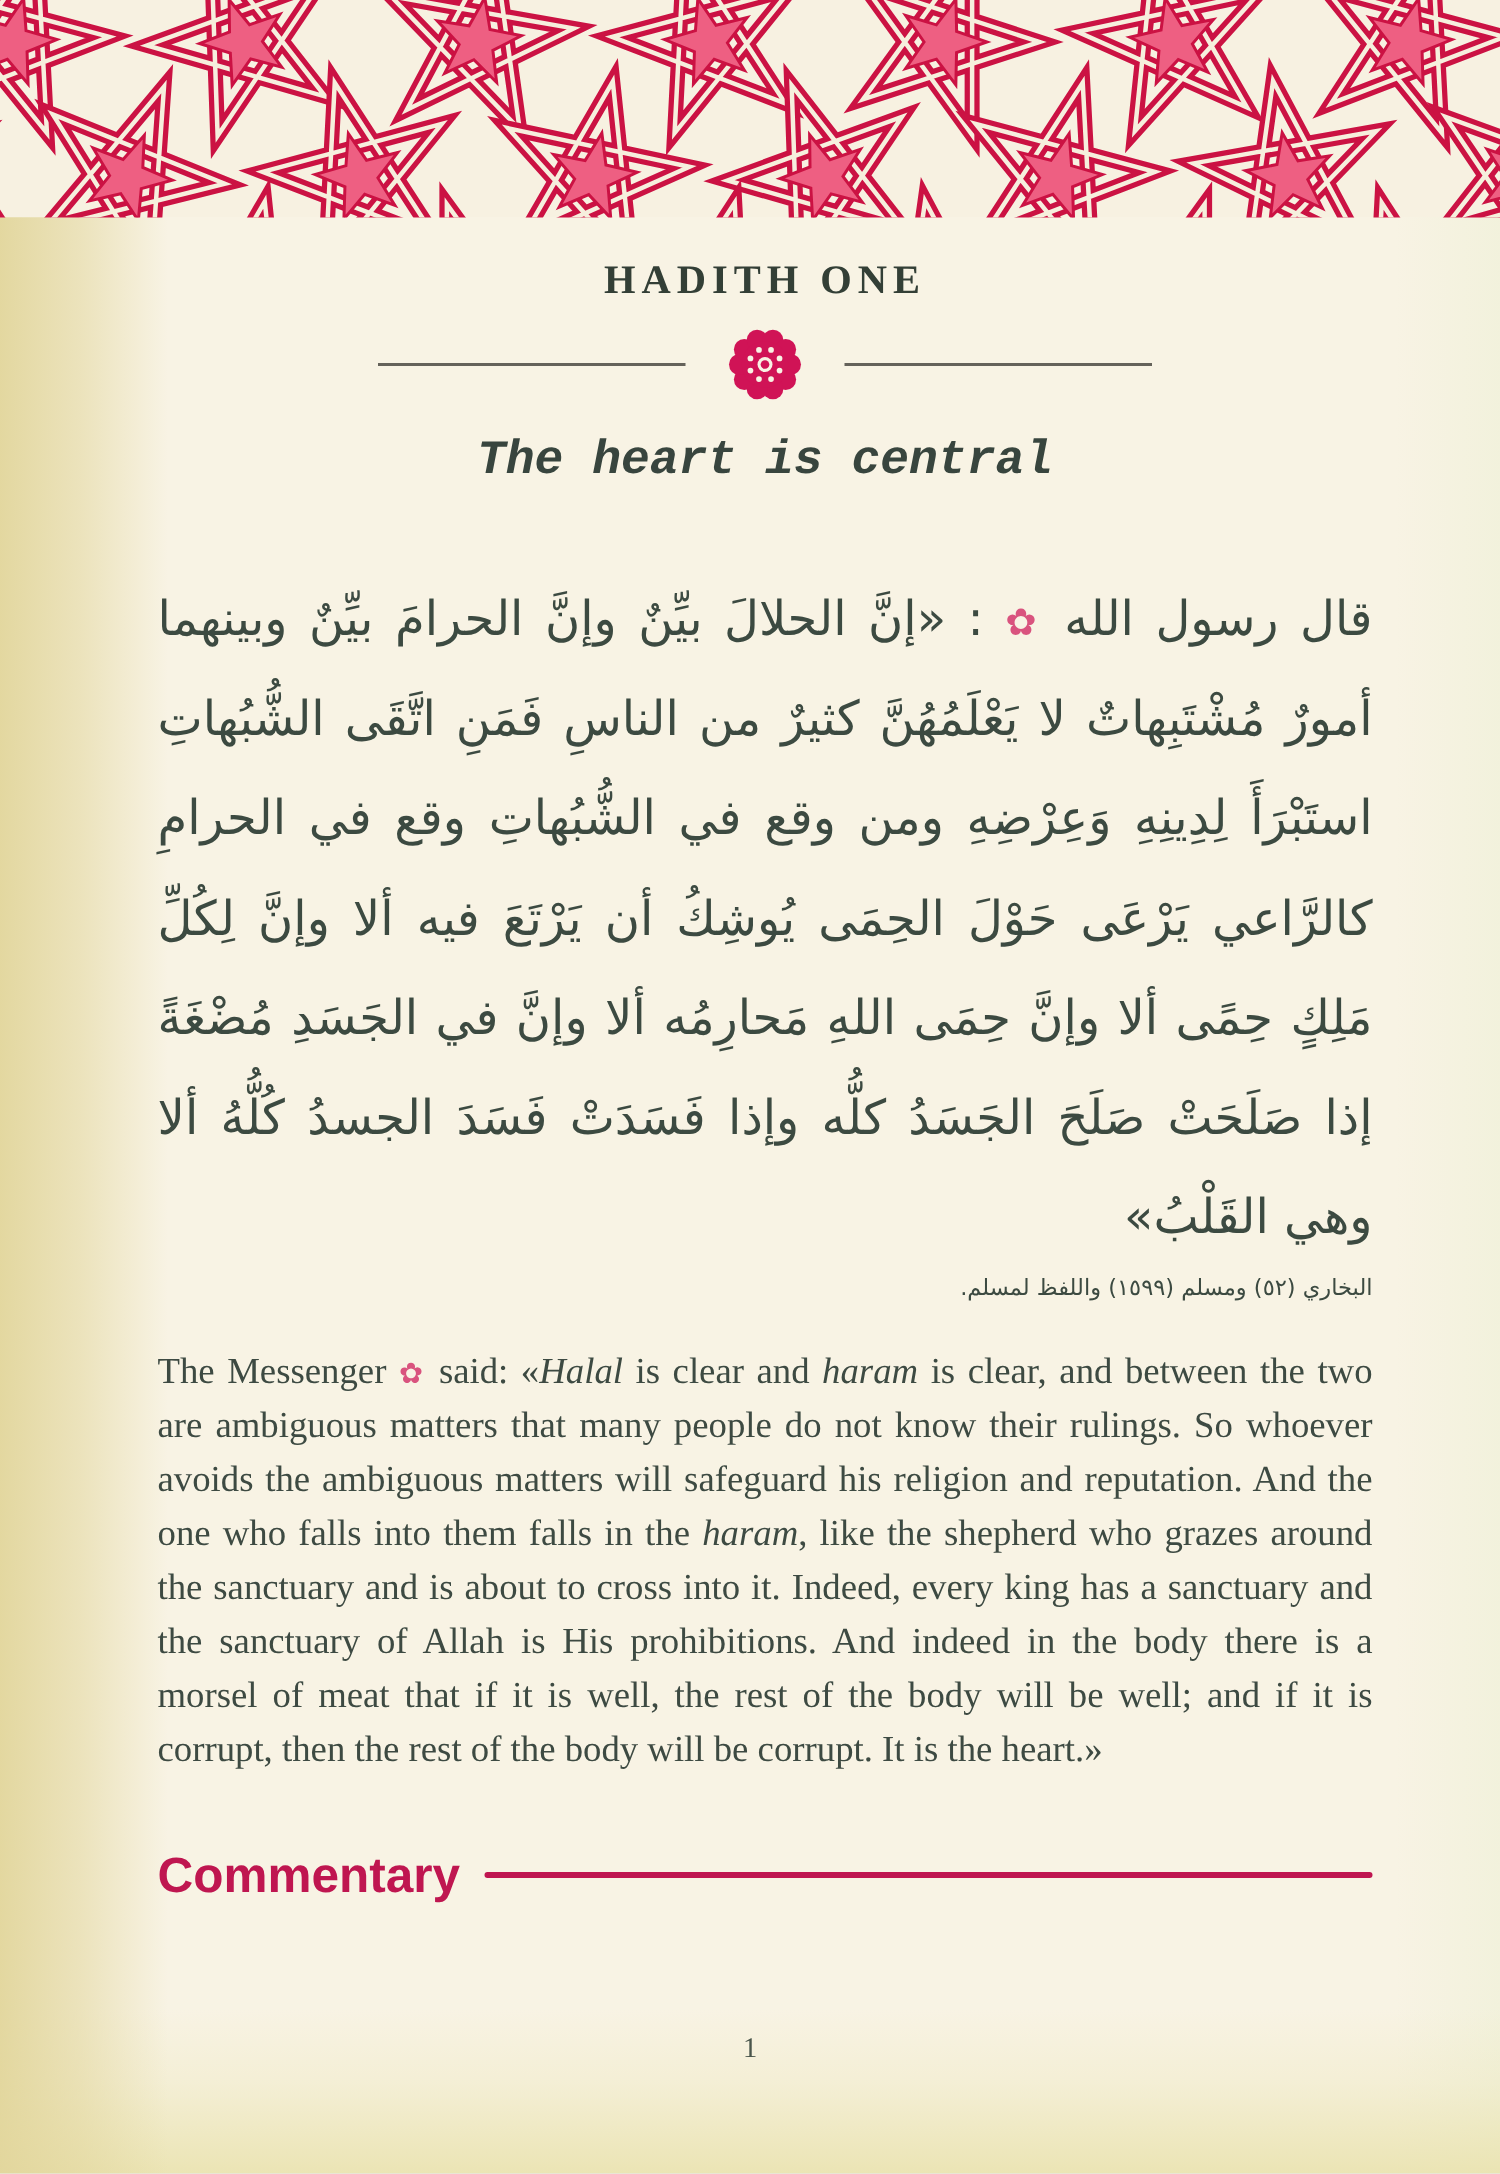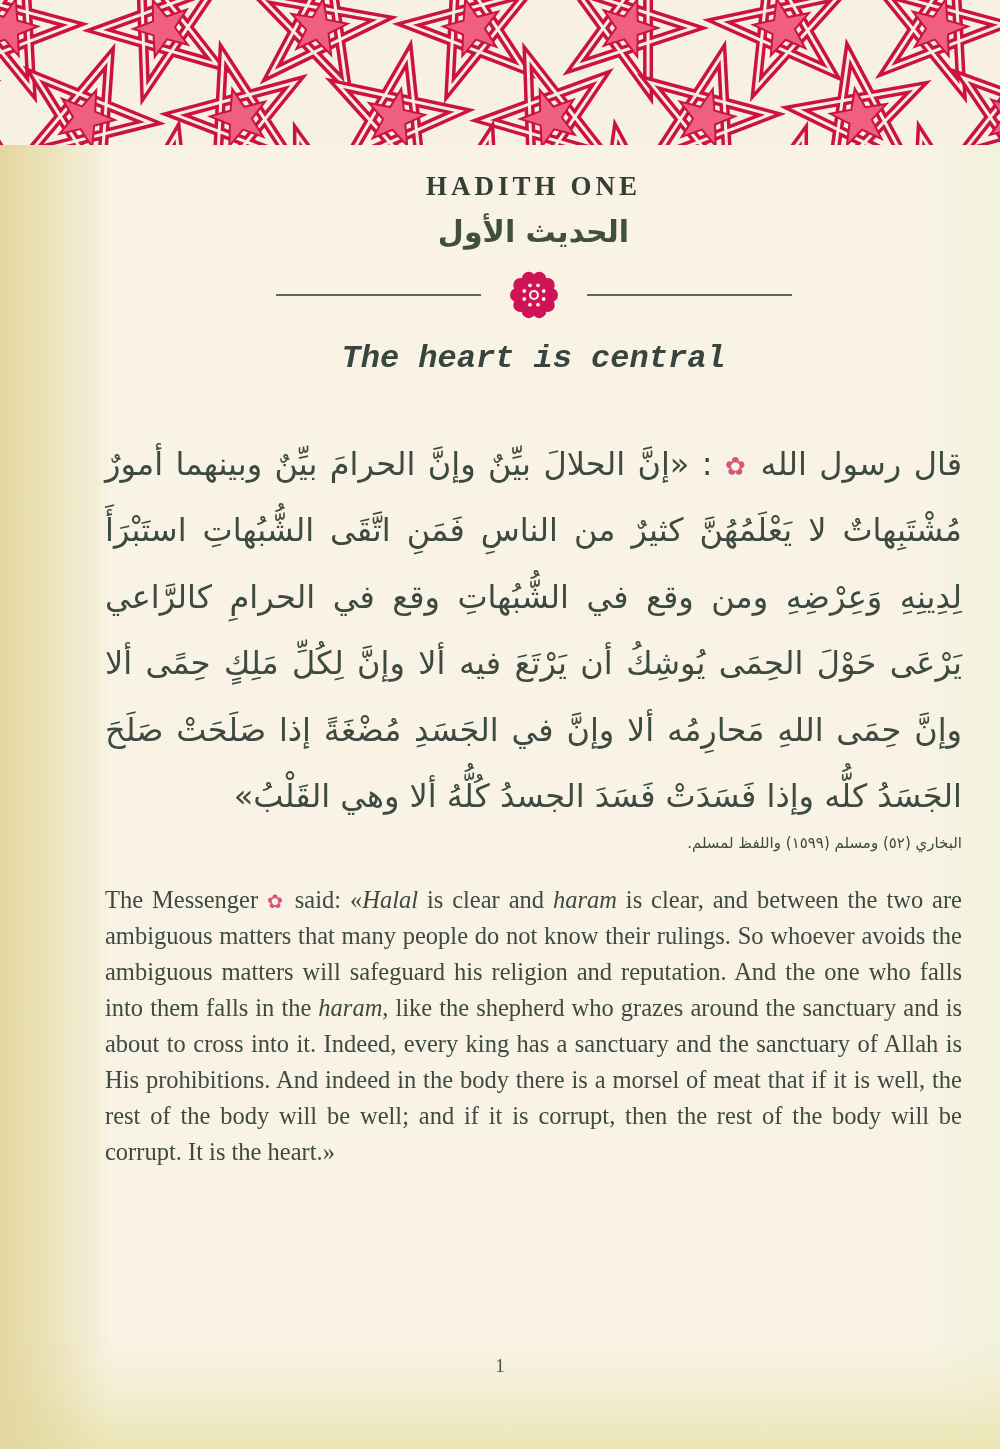--- a/index.html
+++ b/index.html
@@ -23,21 +23,21 @@
     background:
       linear-gradient(to right, rgba(226,214,156,.95) 0px, rgba(226,214,156,.55) 55px, rgba(226,214,156,0) 112px),
       linear-gradient(to top, rgba(233,226,172,.85) 0px, rgba(236,230,185,.35) 60px, rgba(234,226,176,0) 110px),
       linear-gradient(to left, rgba(237,240,214,.55) 0px, rgba(237,240,214,0) 70px),
       var(--page-cream,#f8f3e4);
     font-family:"Liberation Serif", serif;
     color:var(--ink,#3d4a42);
   }
   .banner{position:absolute;top:0;left:0;width:1000px;height:145px;}
   .banner svg{display:block;}
-  .content{position:relative;padding:145px 38px 0 105px;}
+  .content{position:relative;padding:145px 85px 0 105px;}
   .h-num{
     margin:26px 0 0;
     text-align:center;
     font-size:27px;font-weight:bold;
     letter-spacing:4px;
     color:var(--heading-ink,#333f36);
   }
   .h-ar{
     margin:8px 0 0;
     text-align:center;
@@ -164,21 +164,20 @@
       <use href="#pg" transform="translate(628,198) rotate(-10)"></use>
       <use href="#pg" transform="translate(783,198) rotate(18)"></use>
       <use href="#pg" transform="translate(938,198) rotate(-15)"></use>
     </svg>
   </div>
 
   <main class="content">
 
     <h1 class="h-num">HADITH ONE</h1>
 
-    <h2 class="h-ar" dir="rtl">الحديث الأول</h2>
 
     <div class="divider">
       <span class="rule"></span>
       <svg class="rosette" width="56" height="56" viewBox="-28 -28 56 56">
         <g fill="var(--rosette-magenta,#d01356)">
           <circle cx="17" cy="0" r="7"></circle>
             <circle cx="13.75" cy="9.99" r="7"></circle>
           <circle cx="5.25" cy="16.17" r="7"></circle>
             <circle cx="-5.25" cy="16.17" r="7"></circle>
           <circle cx="-13.75" cy="9.99" r="7"></circle>
@@ -207,19 +206,23 @@
 
     <h3 class="subtitle">The heart is central</h3>
 
     <p class="arabic"><span>قال رسول الله </span><span class="sym">✿</span><span> : «إنَّ الحلالَ بيِّنٌ وإنَّ الحرامَ بيِّنٌ وبينهما أمورٌ مُشْتَبِهاتٌ لا يَعْلَمُهُنَّ كثيرٌ من الناسِ فَمَنِ اتَّقَى الشُّبُهاتِ استَبْرَأَ لِدِينِهِ وَعِرْضِهِ ومن وقع في الشُّبُهاتِ وقع في الحرامِ كالرَّاعي يَرْعَى حَوْلَ الحِمَى يُوشِكُ أن يَرْتَعَ فيه ألا وإنَّ لِكُلِّ مَلِكٍ حِمًى ألا وإنَّ حِمَى اللهِ مَحارِمُه ألا وإنَّ في الجَسَدِ مُضْغَةً إذا صَلَحَتْ صَلَحَ الجَسَدُ كلُّه وإذا فَسَدَتْ فَسَدَ الجسدُ كُلُّهُ ألا وهي القَلْبُ»</span></p>
 
     <p class="arabic-src">البخاري (٥٢) ومسلم (١٥٩٩) واللفظ لمسلم.</p>
 
     <p class="body"><span>The Messenger </span><span class="sym">✿</span><span> said: «</span><span class="it">Halal</span><span> is clear and </span><span class="it">haram</span><span> is clear, and between the two are ambiguous matters that many people do not know their rulings. So whoever avoids the ambiguous matters will safeguard his religion and reputation. And the one who falls into them falls in the </span><span class="it">haram</span><span>, like the shepherd who grazes around the sanctuary and is about to cross into it. Indeed, every king has a sanctuary and the sanctuary of Allah is His prohibitions. And indeed in the body there is a morsel of meat that if it is well, the rest of the body will be well; and if it is corrupt, then the rest of the body will be corrupt. It is the heart.»</span></p>
 
 
+    <div class="comm-head">
+      <span class="comm-title">Commentary</span>
+      <span class="comm-rule"></span>
+    </div>
 
 
   </main>
 
   <div class="pagenum">1</div>
 
 </div>
 
 </body></html>

